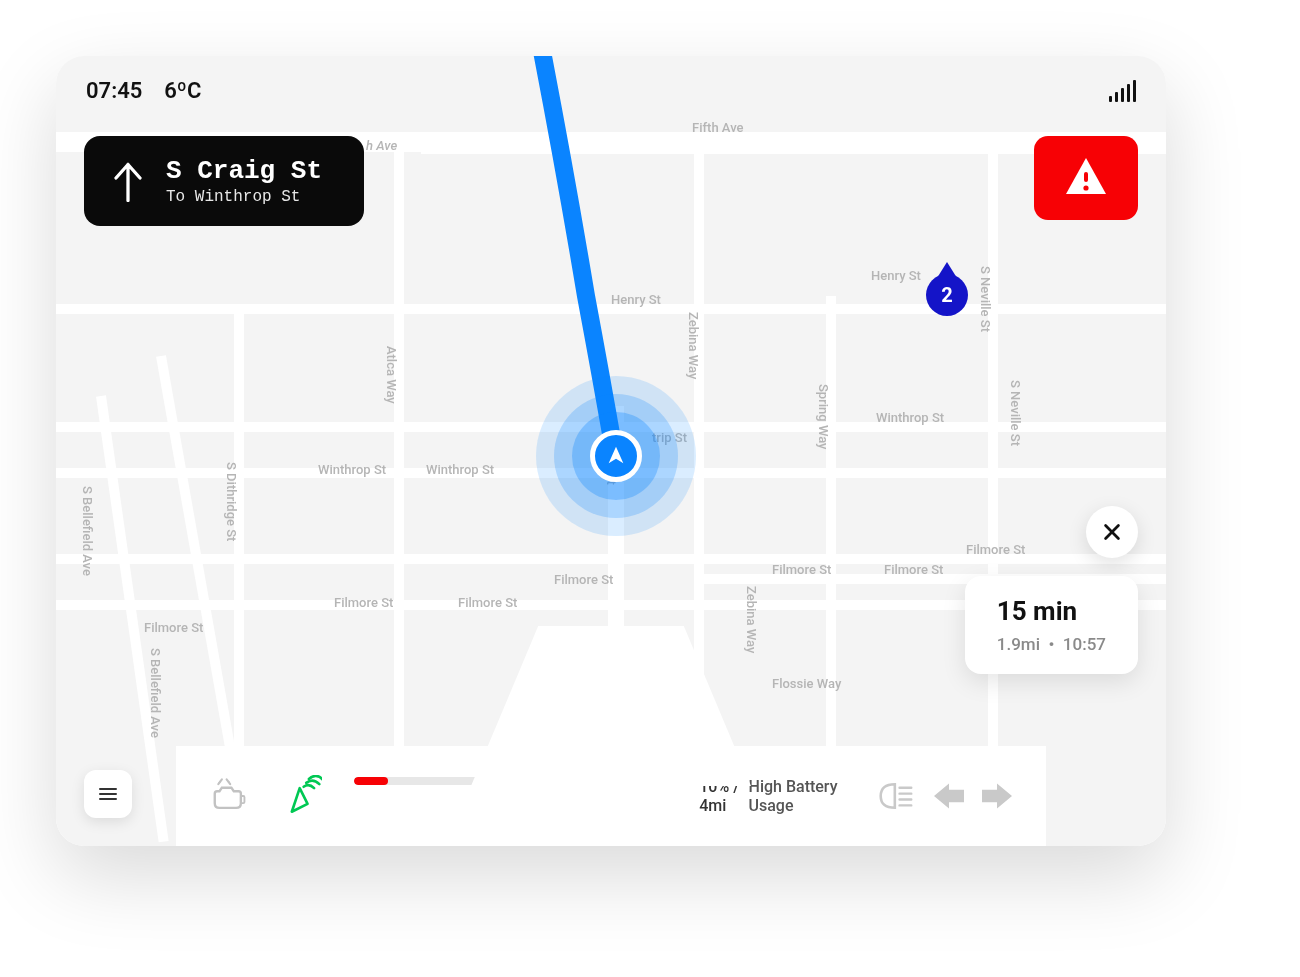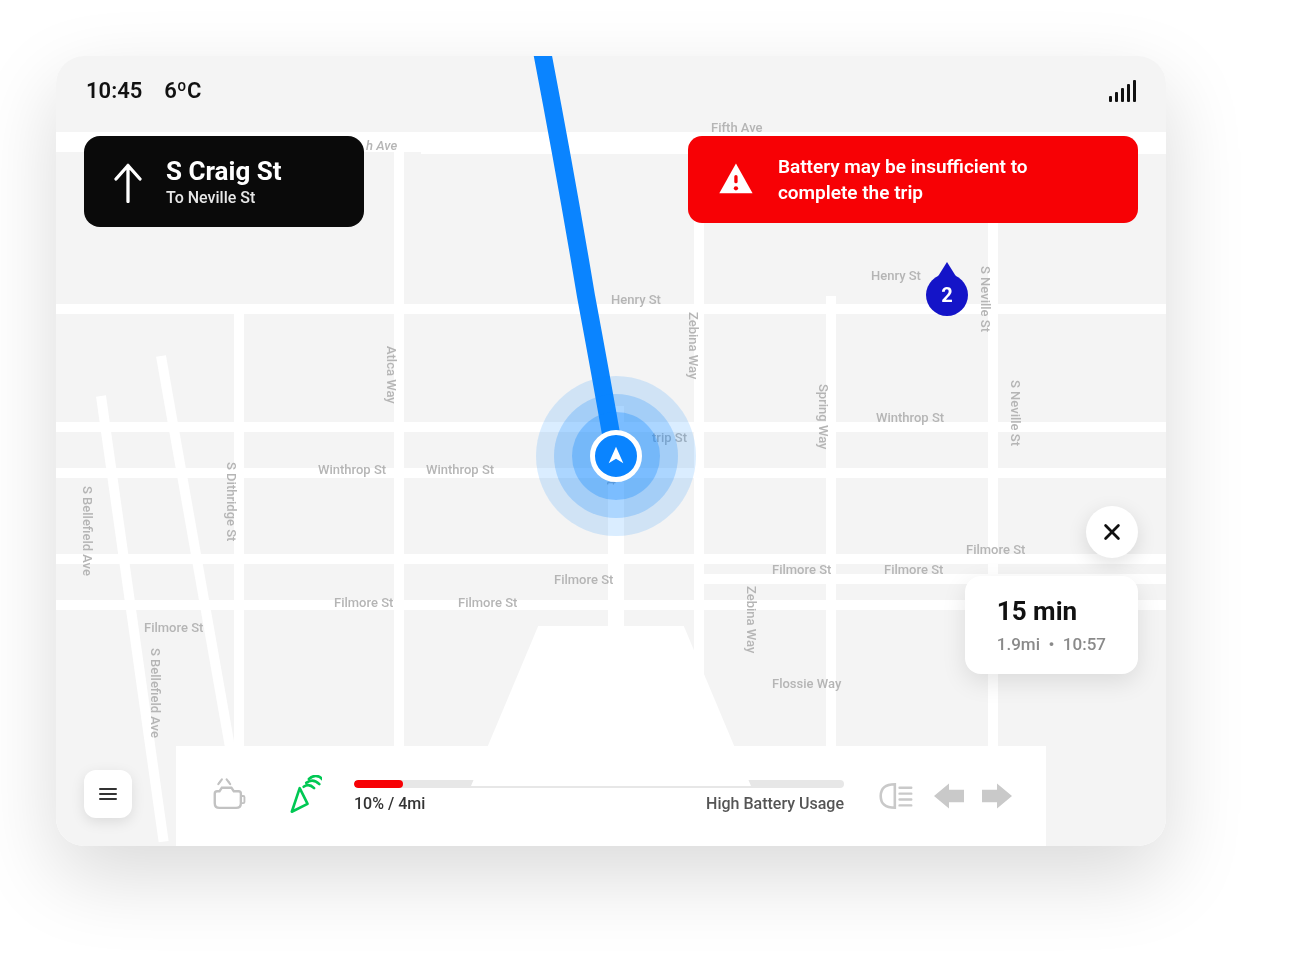--- a/index.html
+++ b/index.html
@@ -73,20 +73,21 @@
   border-radius: 1px;
 }
 .nav-cards {
   position: absolute;
   left: 28px;
   top: 80px;
   display: flex;
   flex-direction: column;
   gap: 14px;
   z-index: 50;
+  font-family: Liberation Mono, monospace;
 }
 .nav-card {
   display: flex;
   align-items: center;
   gap: 20px;
   border-radius: 16px;
   padding: 20px 26px;
   min-width: 280px;
 }
 .nav-card.primary {
@@ -288,21 +289,21 @@
   background: #fff;
   clip-path: polygon(24% 0, 76% 0, 100% 100%, 0 100%);
   border-top-left-radius: 30px;
   border-top-right-radius: 30px;
   z-index: 44;
 }
 .dash-icon { display: flex; align-items: center; justify-content: center; }
 .battery-block {
   flex: 1;
   display: flex;
-  flex-direction: column;
+  flex-direction: row;
   gap: 6px;
 }
 .battery-bar {
   width: 100%;
   height: 8px;
   background: #e7e7e7;
   border-radius: 8px;
   overflow: hidden;
   position: relative;
 }
@@ -344,21 +345,21 @@
 
     <div class="road-v road-thin-v" style="left:40px; top:340px; transform: rotate(-8deg); transform-origin:top;"></div>
     <div class="road-v road-thin-v" style="left:100px; top:300px; transform: rotate(-10deg); transform-origin:top;"></div>
     <div class="road-v road-thin-v" style="left:178px; top:250px;"></div>
     <div class="road-v road-thin-v" style="left:338px; top:90px;"></div>
     <div class="road-v" style="left:552px; top:350px; width:16px;"></div>
     <div class="road-v road-thin-v" style="left:638px; top:90px;"></div>
     <div class="road-v road-thin-v" style="left:770px; top:240px;"></div>
     <div class="road-v road-thin-v" style="left:932px; top:90px;"></div>
 
-    <span class="street-label" style="left:655px; top:64px;text-align:center;">Fifth Ave</span>
+    <span class="street-label" style="left:636px; top:64px;text-align:center;">Fifth Ave</span>
     <span class="street-label" style="left:310px; top:82px;font-style:italic;">h Ave</span>
     <span class="street-label" style="left:555px; top:236px;">Henry St</span>
     <span class="street-label" style="left:815px; top:212px;">Henry St</span>
     <span class="street-label" style="left:262px; top:406px;">Winthrop St</span>
     <span class="street-label" style="left:370px; top:406px;">Winthrop St</span>
     <span class="street-label" style="left:596px; top:374px;">trip St</span>
     <span class="street-label" style="left:820px; top:354px;">Winthrop St</span>
     <span class="street-label" style="left:88px; top:564px;">Filmore St</span>
     <span class="street-label" style="left:278px; top:539px;">Filmore St</span>
     <span class="street-label" style="left:402px; top:539px;">Filmore St</span>
@@ -396,51 +397,50 @@
 
   <div class="poi-pin">
     <div class="pin-circle">
       <div class="pin-tail"></div>
       <span>2</span>
     </div>
   </div>
 
   <div class="status-bar">
     <div class="status-left">
-      <span>10:45</span>
+      <span>07:45</span>
       <span>6ºC</span>
     </div>
     <div class="signal-bars">
       <span style="height:6px;"></span>
       <span style="height:10px;"></span>
       <span style="height:14px;"></span>
       <span style="height:18px;"></span>
       <span style="height:22px;"></span>
     </div>
   </div>
 
   <div class="nav-cards">
     <div class="nav-card primary">
       <svg width="36" height="42" viewBox="0 0 24 28">
         <path d="M12 3 L20 12 M12 3 L4 12 M12 3 L12 27" stroke="#fff" stroke-width="2.2" fill="none" stroke-linecap="round" stroke-linejoin="round"></path>
       </svg>
       <div>
         <div class="nav-title">S Craig St</div>
-        <div class="nav-sub">To Neville St</div>
+        <div class="nav-sub">To Winthrop St</div>
       </div>
     </div>
   </div>
 
   <div class="alert-banner">
     <svg width="48" height="48" viewBox="0 0 24 24">
       <path d="M12 2 L22 20 L2 20 Z" fill="#fff"></path>
       <rect x="11" y="9" width="2" height="5" rx="1" fill="#f70105"></rect>
       <circle cx="12" cy="17" r="1.3" fill="#f70105"></circle>
     </svg>
-    <div class="alert-text">Battery may be insufficient to complete the trip</div>
   </div>
 
   <div class="close-btn">
     <svg width="22" height="22" viewBox="0 0 24 24">
       <path d="M5 5 L19 19 M19 5 L5 19" stroke="#111" stroke-width="3" stroke-linecap="round"></path>
     </svg>
   </div>
 
   <div class="eta-card">
     <div class="eta-main">15 min</div>

